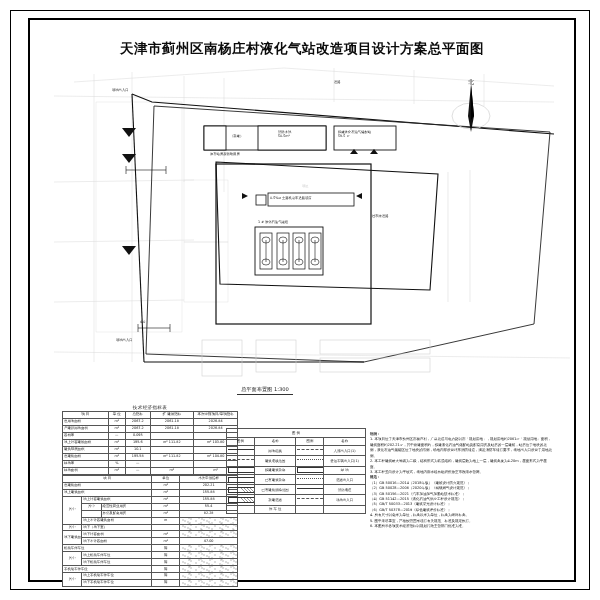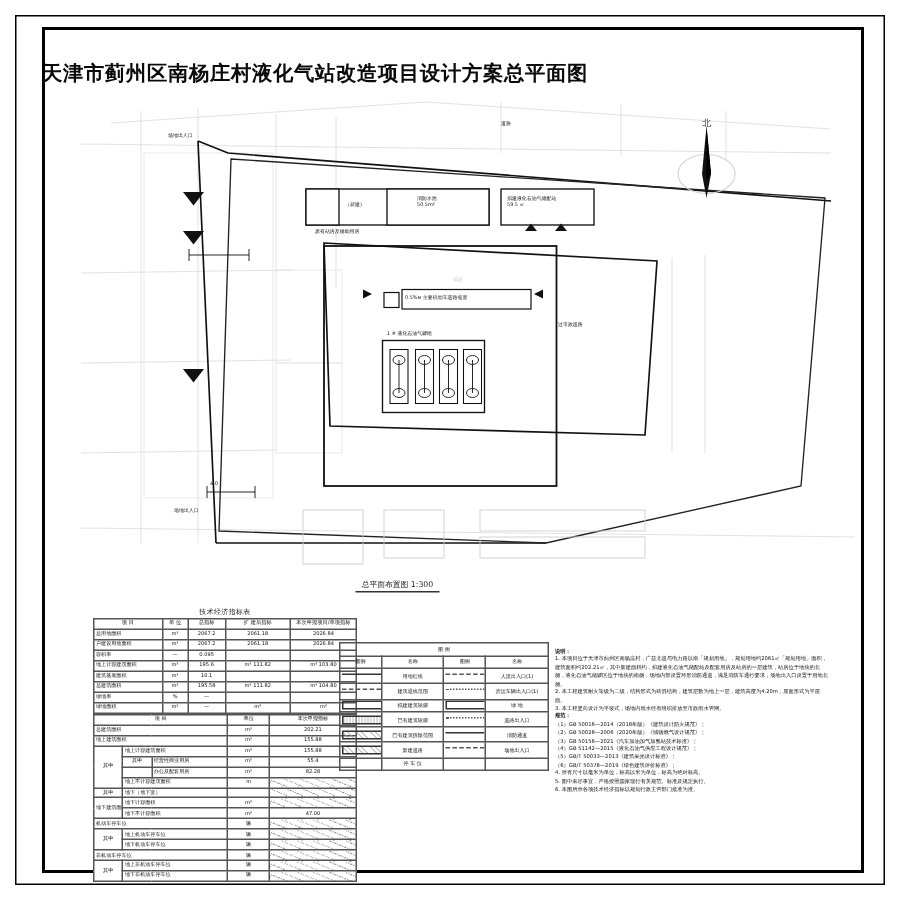--- a/index.html
+++ b/index.html
@@ -4,21 +4,21 @@
 <style>
   html,body{margin:0;padding:0;background:#ffffff;}
   body{width:600px;height:600px;font-family:"DejaVu Sans","Liberation Sans",sans-serif;color:#111;}
   #sheet{position:relative;width:600px;height:600px;background:#fff;overflow:hidden;}
 
   
   .frame-outer{position:absolute;left:10px;top:10px;width:580px;height:580px;border:1px solid #000;box-sizing:border-box;}
   .frame-inner{position:absolute;left:28px;top:18px;width:548px;height:564px;border:2px solid #000;box-sizing:border-box;}
 
   
-  .title{position:absolute;left:28px;top:40px;width:548px;text-align:left;
+  .title{position:absolute;left:28px;top:40px;width:548px;text-align:center;
          font-family:"DejaVu Sans","Liberation Sans",sans-serif;
          font-weight:bold;font-size:13.5px;letter-spacing:0.5px;color:#0b0b0b;white-space:nowrap;}
 
   
   .plan{position:absolute;left:34px;top:62px;width:536px;height:340px;}
   .plan svg{display:block;}
 
   
   .compass{position:absolute;left:448px;top:76px;width:46px;height:66px;}
 

